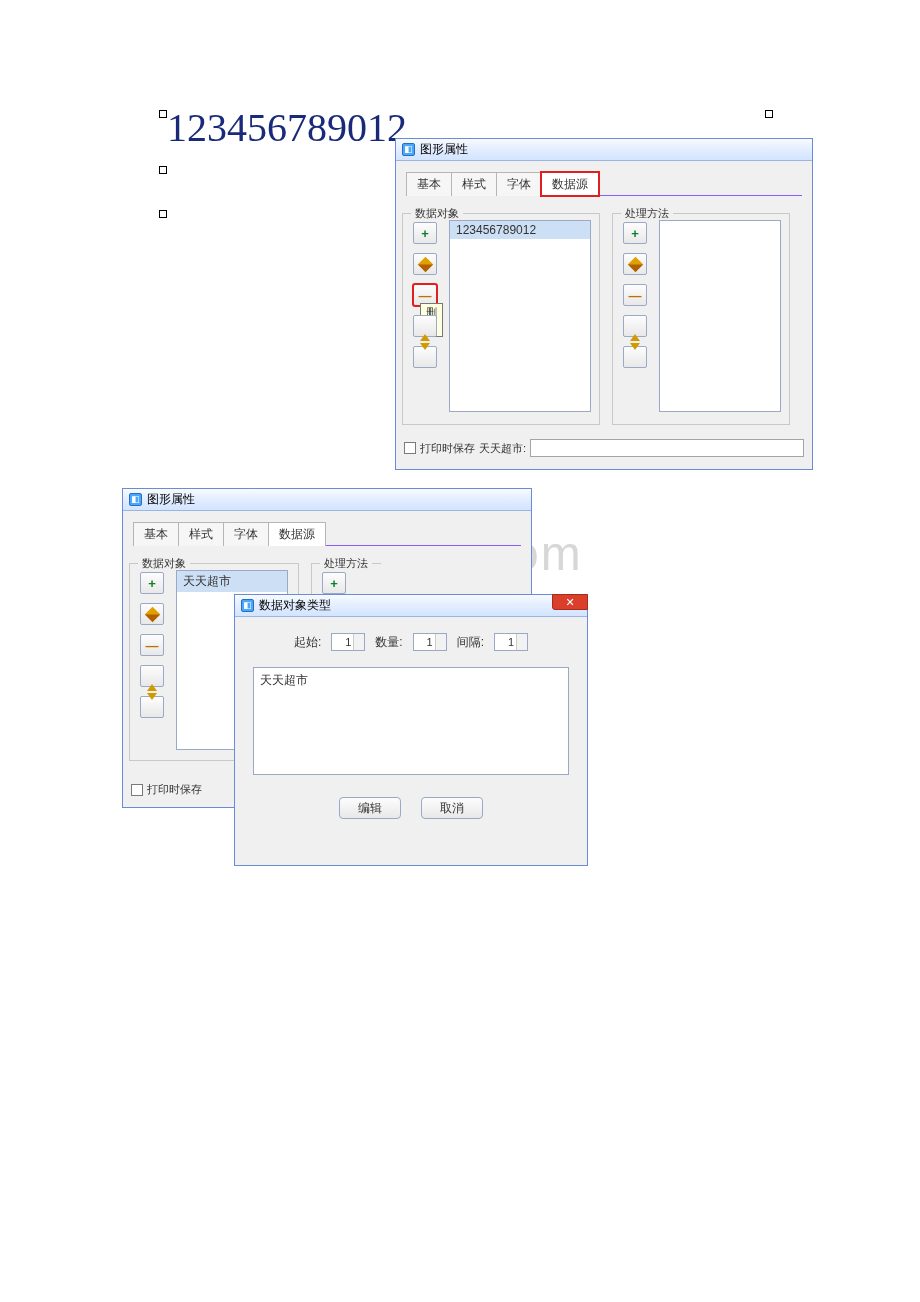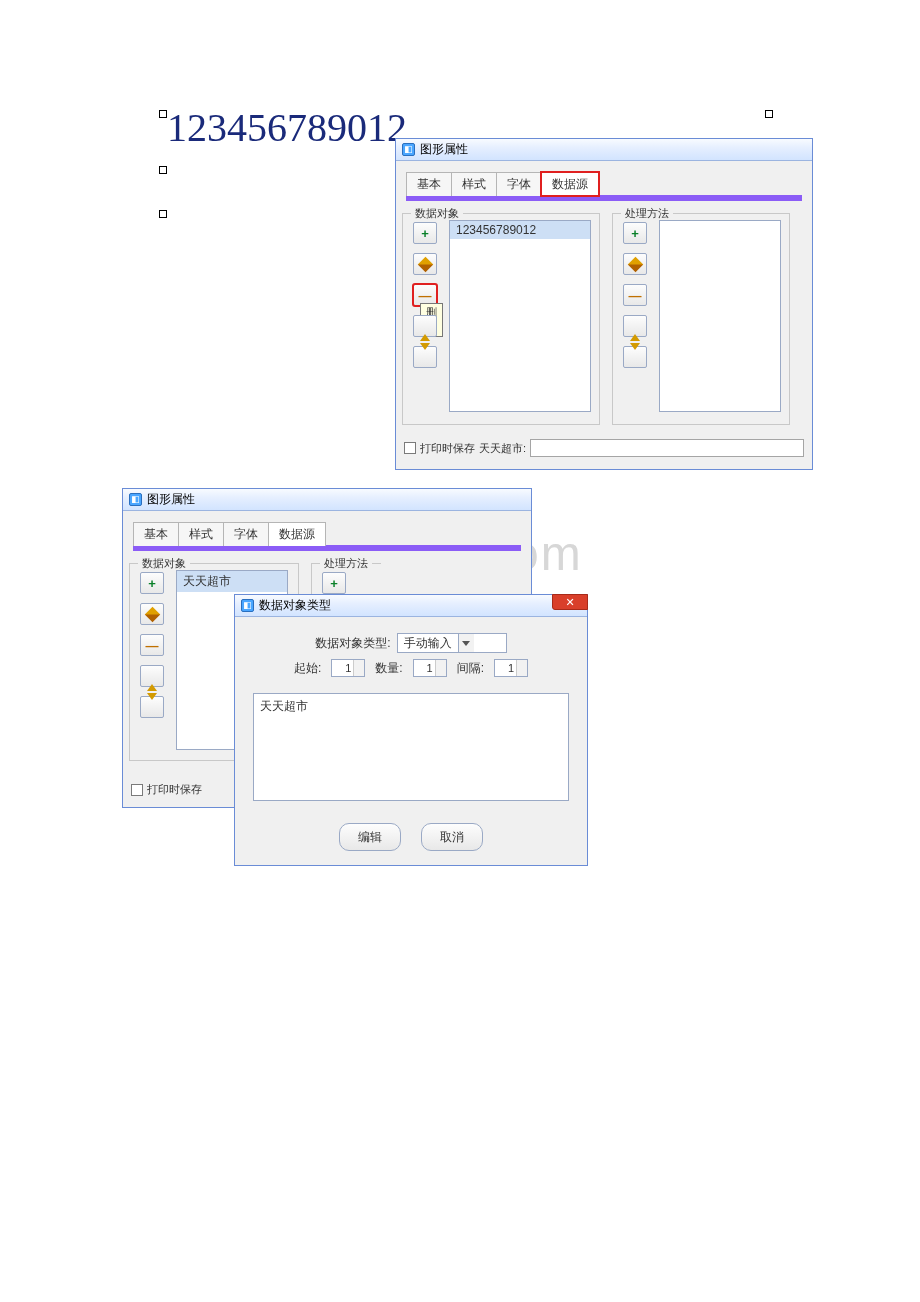--- a/index.html
+++ b/index.html
@@ -65,21 +65,21 @@
     padding: 10px 10px 8px 10px;
     font-size: 12px;
     color: #333;
     font-family: "Microsoft YaHei","SimSun",sans-serif;
   }
 
   
   .tabs {
     display: flex;
     gap: 0;
-    border-bottom: 6px solid #8b5cf6;
+    border-bottom: 1px solid #8b5cf6;
     margin-bottom: 18px;
   }
   .tab {
     padding: 3px 10px;
     font-size: 12px;
     background: #f6f6f6;
     border: 1px solid #b5b5b5;
     border-bottom: none;
     margin-right: -1px;
     position: relative;
@@ -202,23 +202,23 @@
   }
   .combo .v { padding:0 6px; font-size:12px; }
   .combo .arw { width:16px; height:100%; border-left:1px solid #9aa9c5; background:#f2f2f2; display:flex;align-items:center;justify-content:center; }
   .combo .arw::before { content:""; border-left:4px solid transparent; border-right:4px solid transparent; border-top:5px solid #555; }
   .textarea {
     width: 100%; height: 108px;
     background:#fff; border:1px solid #9aa9c5;
     padding:4px 6px; font-size:12px;
   }
   .btn {
-    width: 62px; height: 28px;
+    width: 62px; height: 22px;
     background: linear-gradient(#fdfdfd,#e8e8e8);
-    border:1px solid #9aa9c5; border-radius:10px;
+    border:1px solid #9aa9c5; border-radius:4px;
     font-size:12px;
     display:inline-flex; align-items:center; justify-content:center;
   }
 
   .watermark {
     position:absolute;
     font-family: Arial,sans-serif;
     font-size: 48px;
     color:#d7d7d7;
     letter-spacing: 2px;
@@ -366,27 +366,20 @@
       </div>
     </div>
 
     <div class="win" style="top:106px; left:112px; width:354px; height:272px;">
       <div class="win-title">
         <span class="win-icon">◧</span>
         <span>数据对象类型</span>
       </div>
       <div class="closebtn">✕</div>
       <div class="win-body" style="padding:16px 18px 12px 18px;">
-        <div class="formrow" style="justify-content:center;">
-          <span>数据对象类型:</span>
-          <div class="combo" style="width:110px;">
-            <span class="v">手动输入</span>
-            <span class="arw"></span>
-          </div>
-        </div>
         <div class="formrow" style="justify-content:center; gap:10px;">
           <span>起始:</span>
           <div class="spin">
               <span class="v">1</span>
               <span class="arws">
                 <span></span>
                 <span></span>
               </span>
             </div>
           <span>数量:</span>

